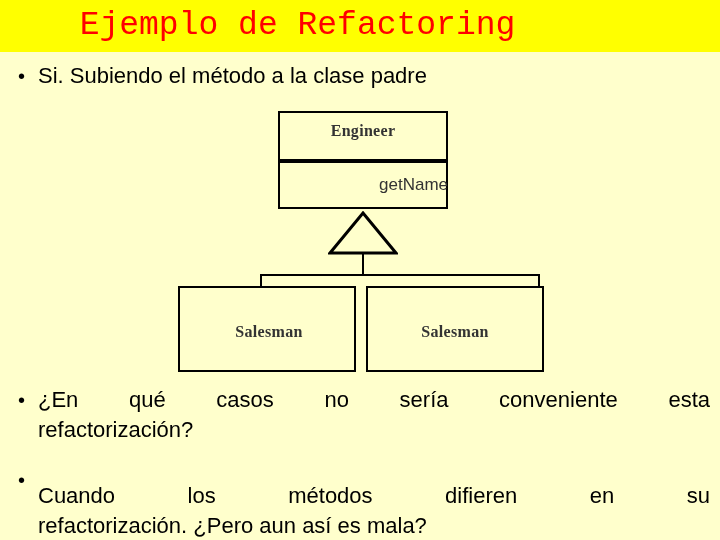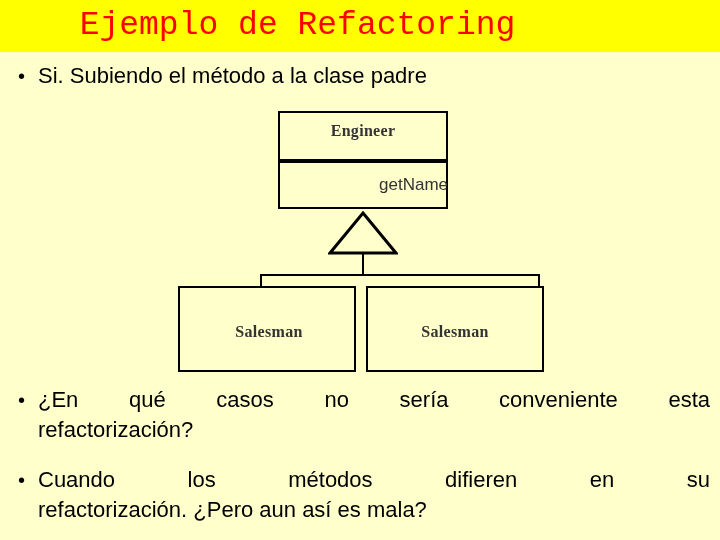--- a/index.html
+++ b/index.html
@@ -78,20 +78,21 @@
     text-justify: inter-word;
   }
   #bullet3 {
     left: 18px;
     top: 465px;
     width: 692px;
   }
   #bullet3 .bullet-text {
     text-align: justify;
     text-justify: inter-word;
+    margin-top: 16px;
   }
   .justify-line {
     display: block;
     text-align: justify;
     text-align-last: justify;
   }
   .last-line {
     display: block;
     text-align: left;
     text-align-last: left;

